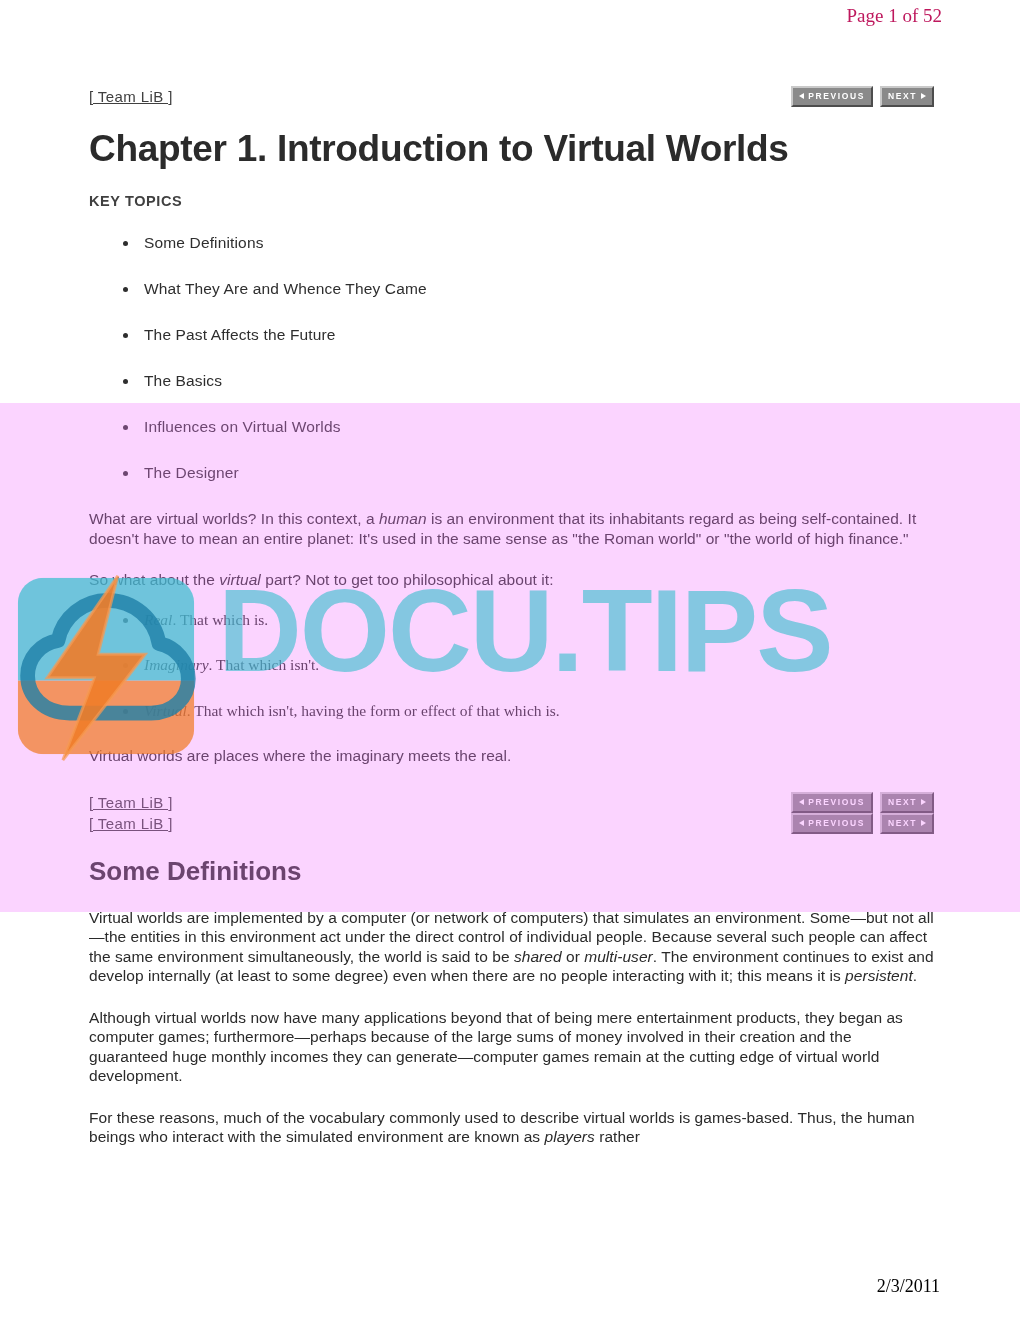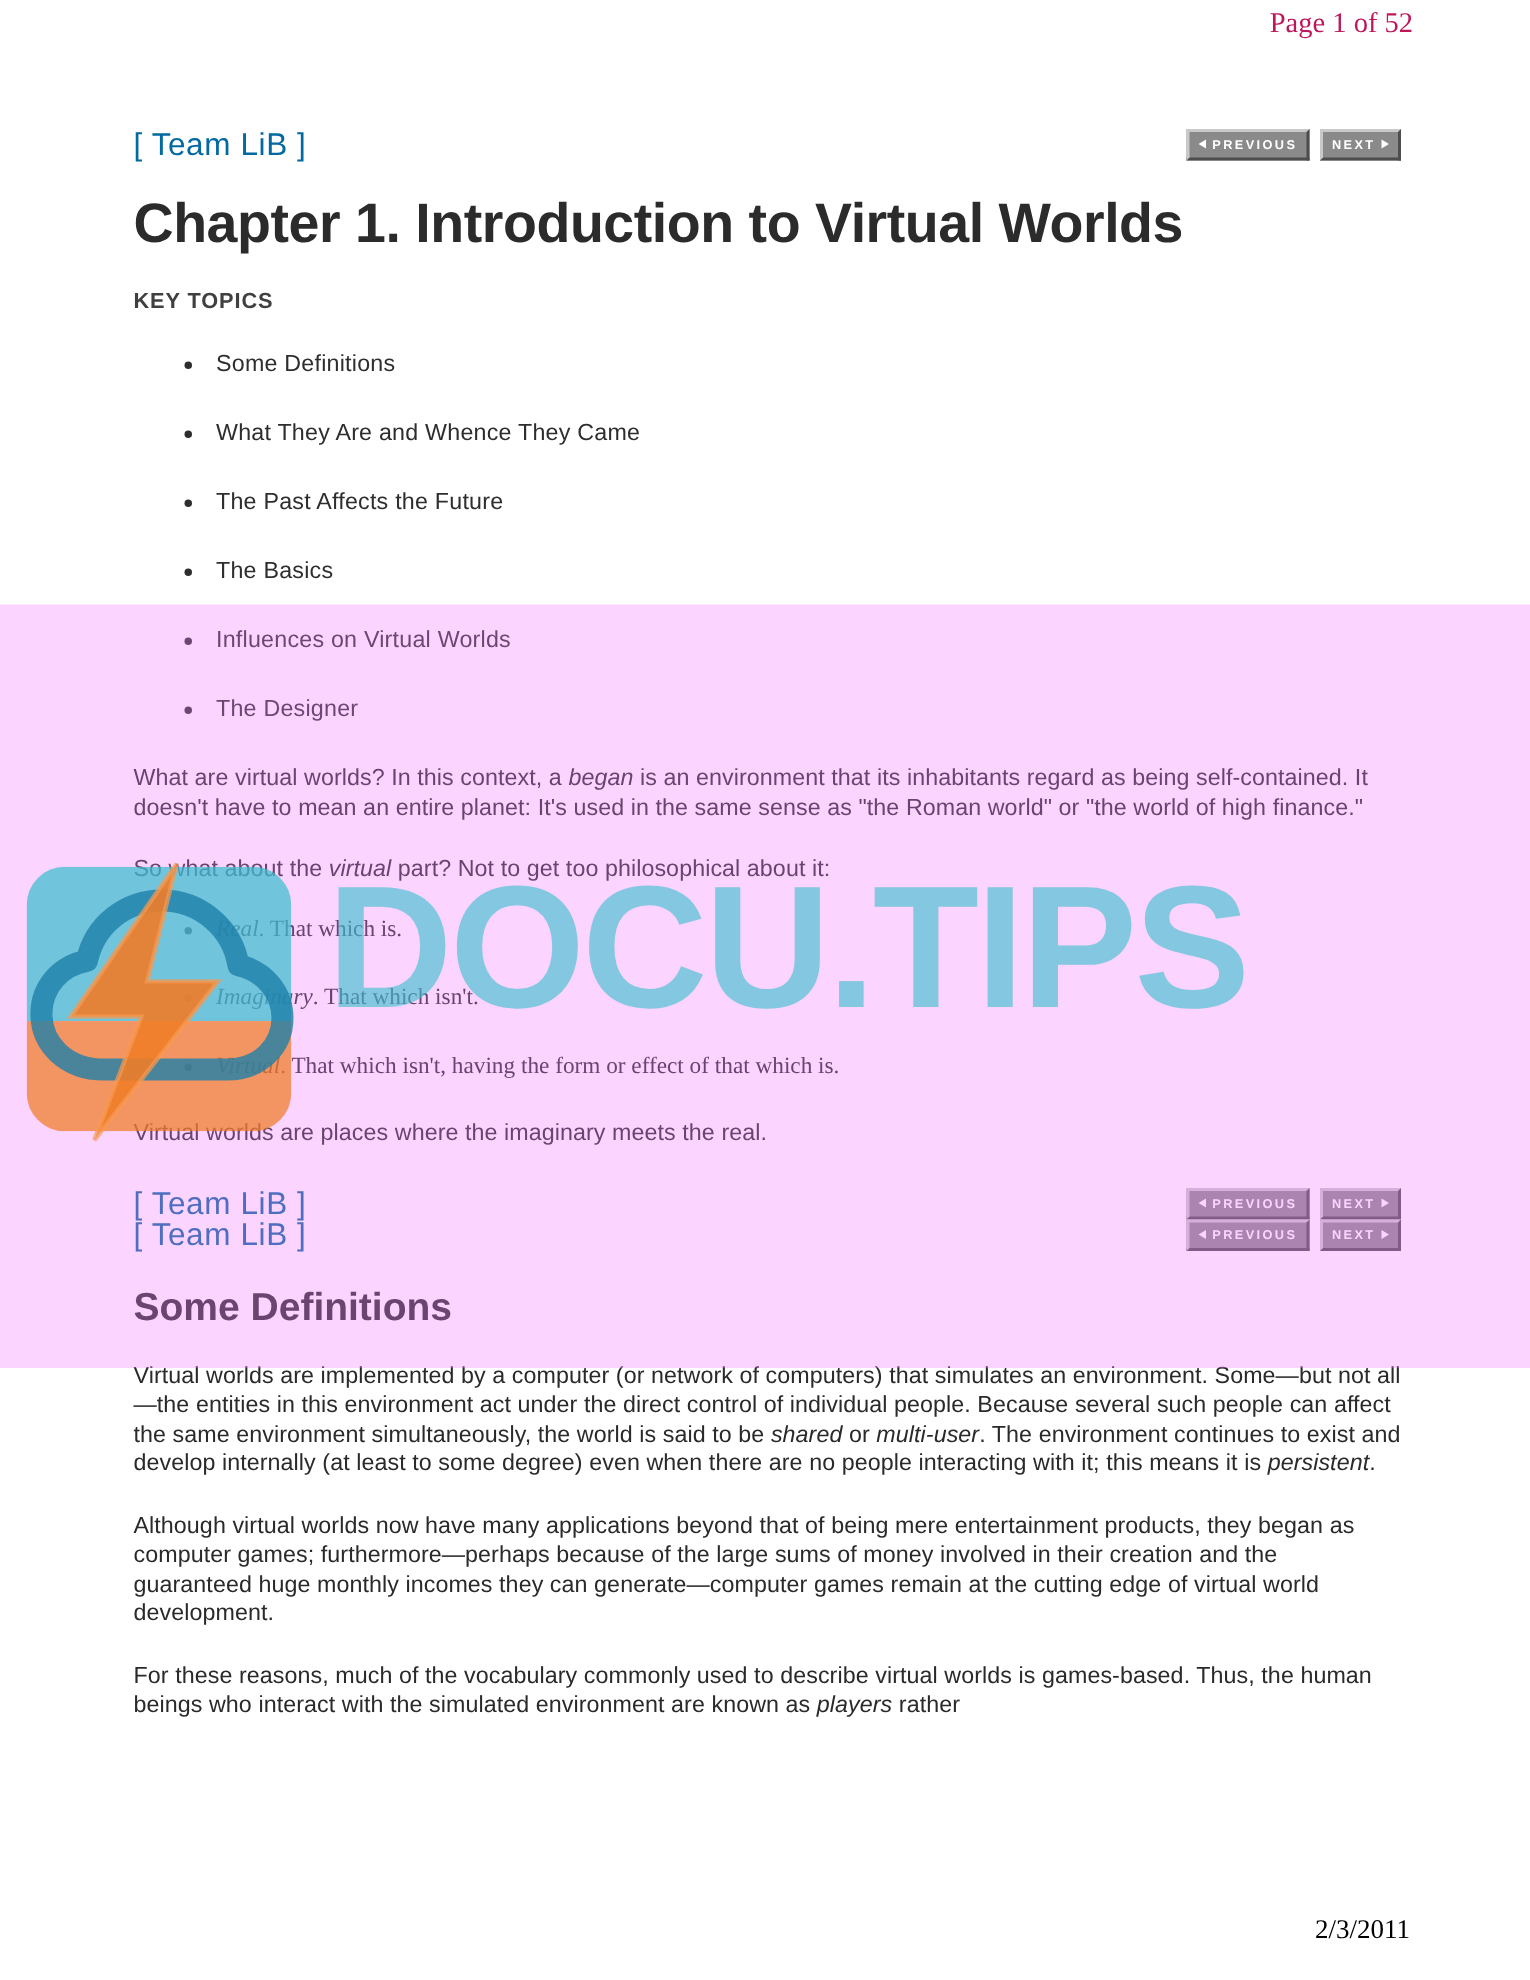--- a/index.html
+++ b/index.html
@@ -64,22 +64,23 @@
     top: 86px;
     width: 845px;
   }
 
   .navbar {
     position: relative;
     height: 24px;
     margin-bottom: 4px;
   }
   .teamlib-link {
-    color: #0369a1;
-    font-size: 21px;
+    color: #404040;
+    text-decoration: underline;
+    font-size: 15px;
     letter-spacing: 0.4px;
     line-height: 22px;
     display: inline-block;
     cursor: pointer;
   }
   .nav-buttons {
     position: absolute;
     right: 0;
     top: 0;
     display: flex;
@@ -283,21 +284,21 @@
 
   <ul class="topics">
     <li><span>Some Definitions</span></li>
     <li><span>What They Are and Whence They Came</span></li>
     <li><span>The Past Affects the Future</span></li>
     <li><span>The Basics</span></li>
     <li><span>Influences on Virtual Worlds</span></li>
     <li><span>The Designer</span></li>
   </ul>
 
-  <p class="body"><span>What are virtual worlds? In this context, a </span><em>began</em><span> is an environment that its inhabitants regard as being self-contained. It doesn't have to mean an entire planet: It's used in the same sense as "the Roman world" or "the world of high finance."</span></p>
+  <p class="body"><span>What are virtual worlds? In this context, a </span><em>human</em><span> is an environment that its inhabitants regard as being self-contained. It doesn't have to mean an entire planet: It's used in the same sense as "the Roman world" or "the world of high finance."</span></p>
 
   <p class="body"><span>So what about the </span><em>virtual</em><span> part? Not to get too philosophical about it:</span></p>
 
   <ul class="defs">
     <li><em>Real</em><span>. That which is.</span></li>
     <li><em>Imaginary</em><span>. That which isn't.</span></li>
     <li><em>Virtual</em><span>. That which isn't, having the form or effect of that which is.</span></li>
   </ul>
 
   <p class="body tight">Virtual worlds are places where the imaginary meets the real.</p>

